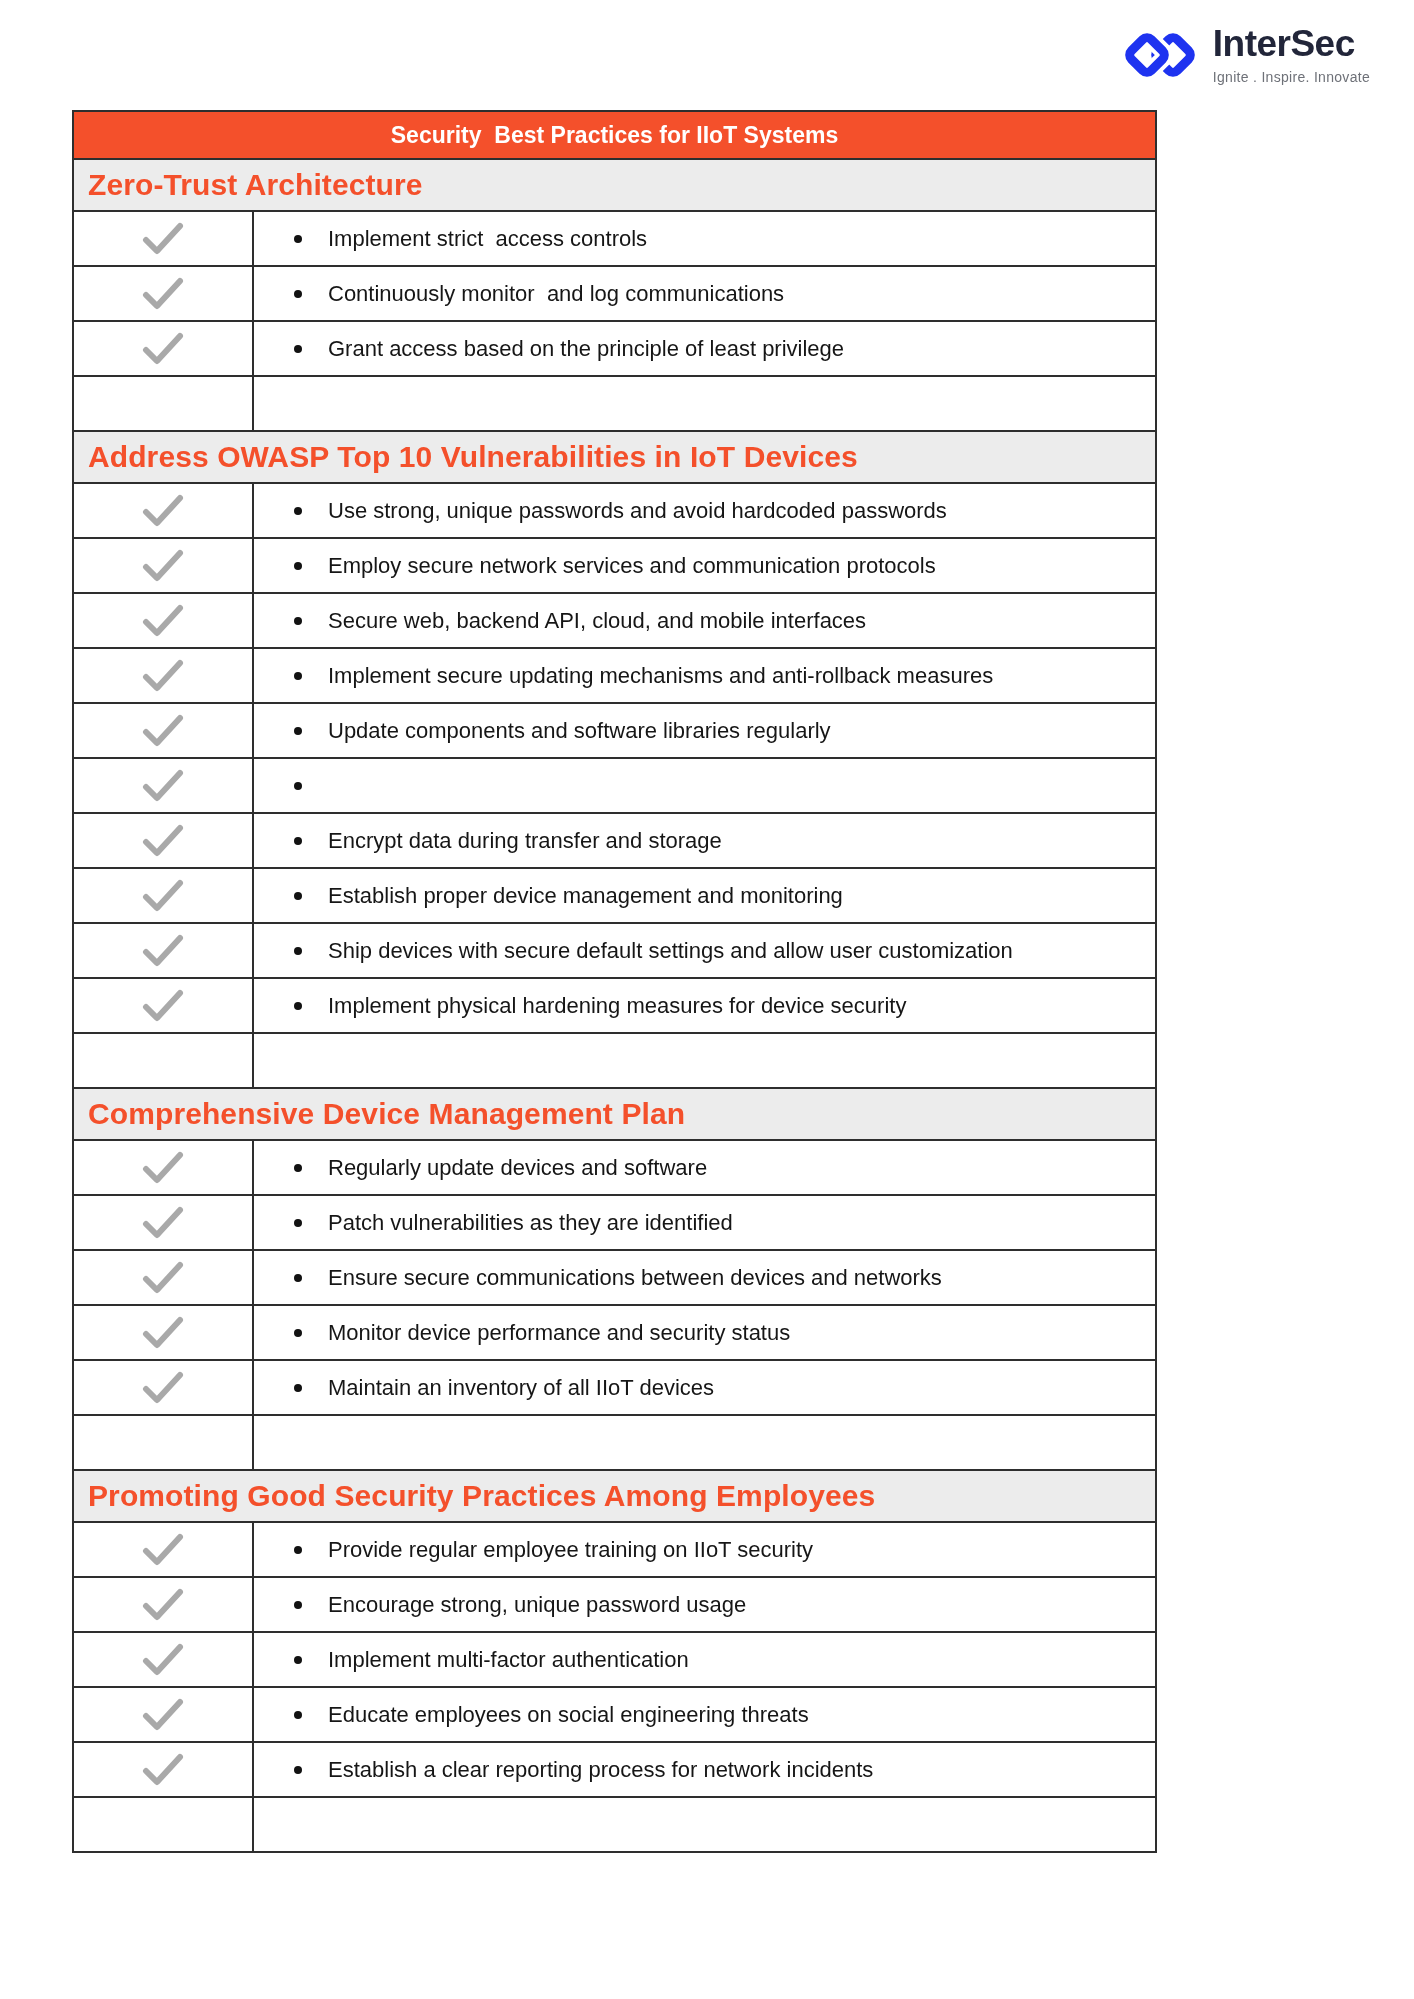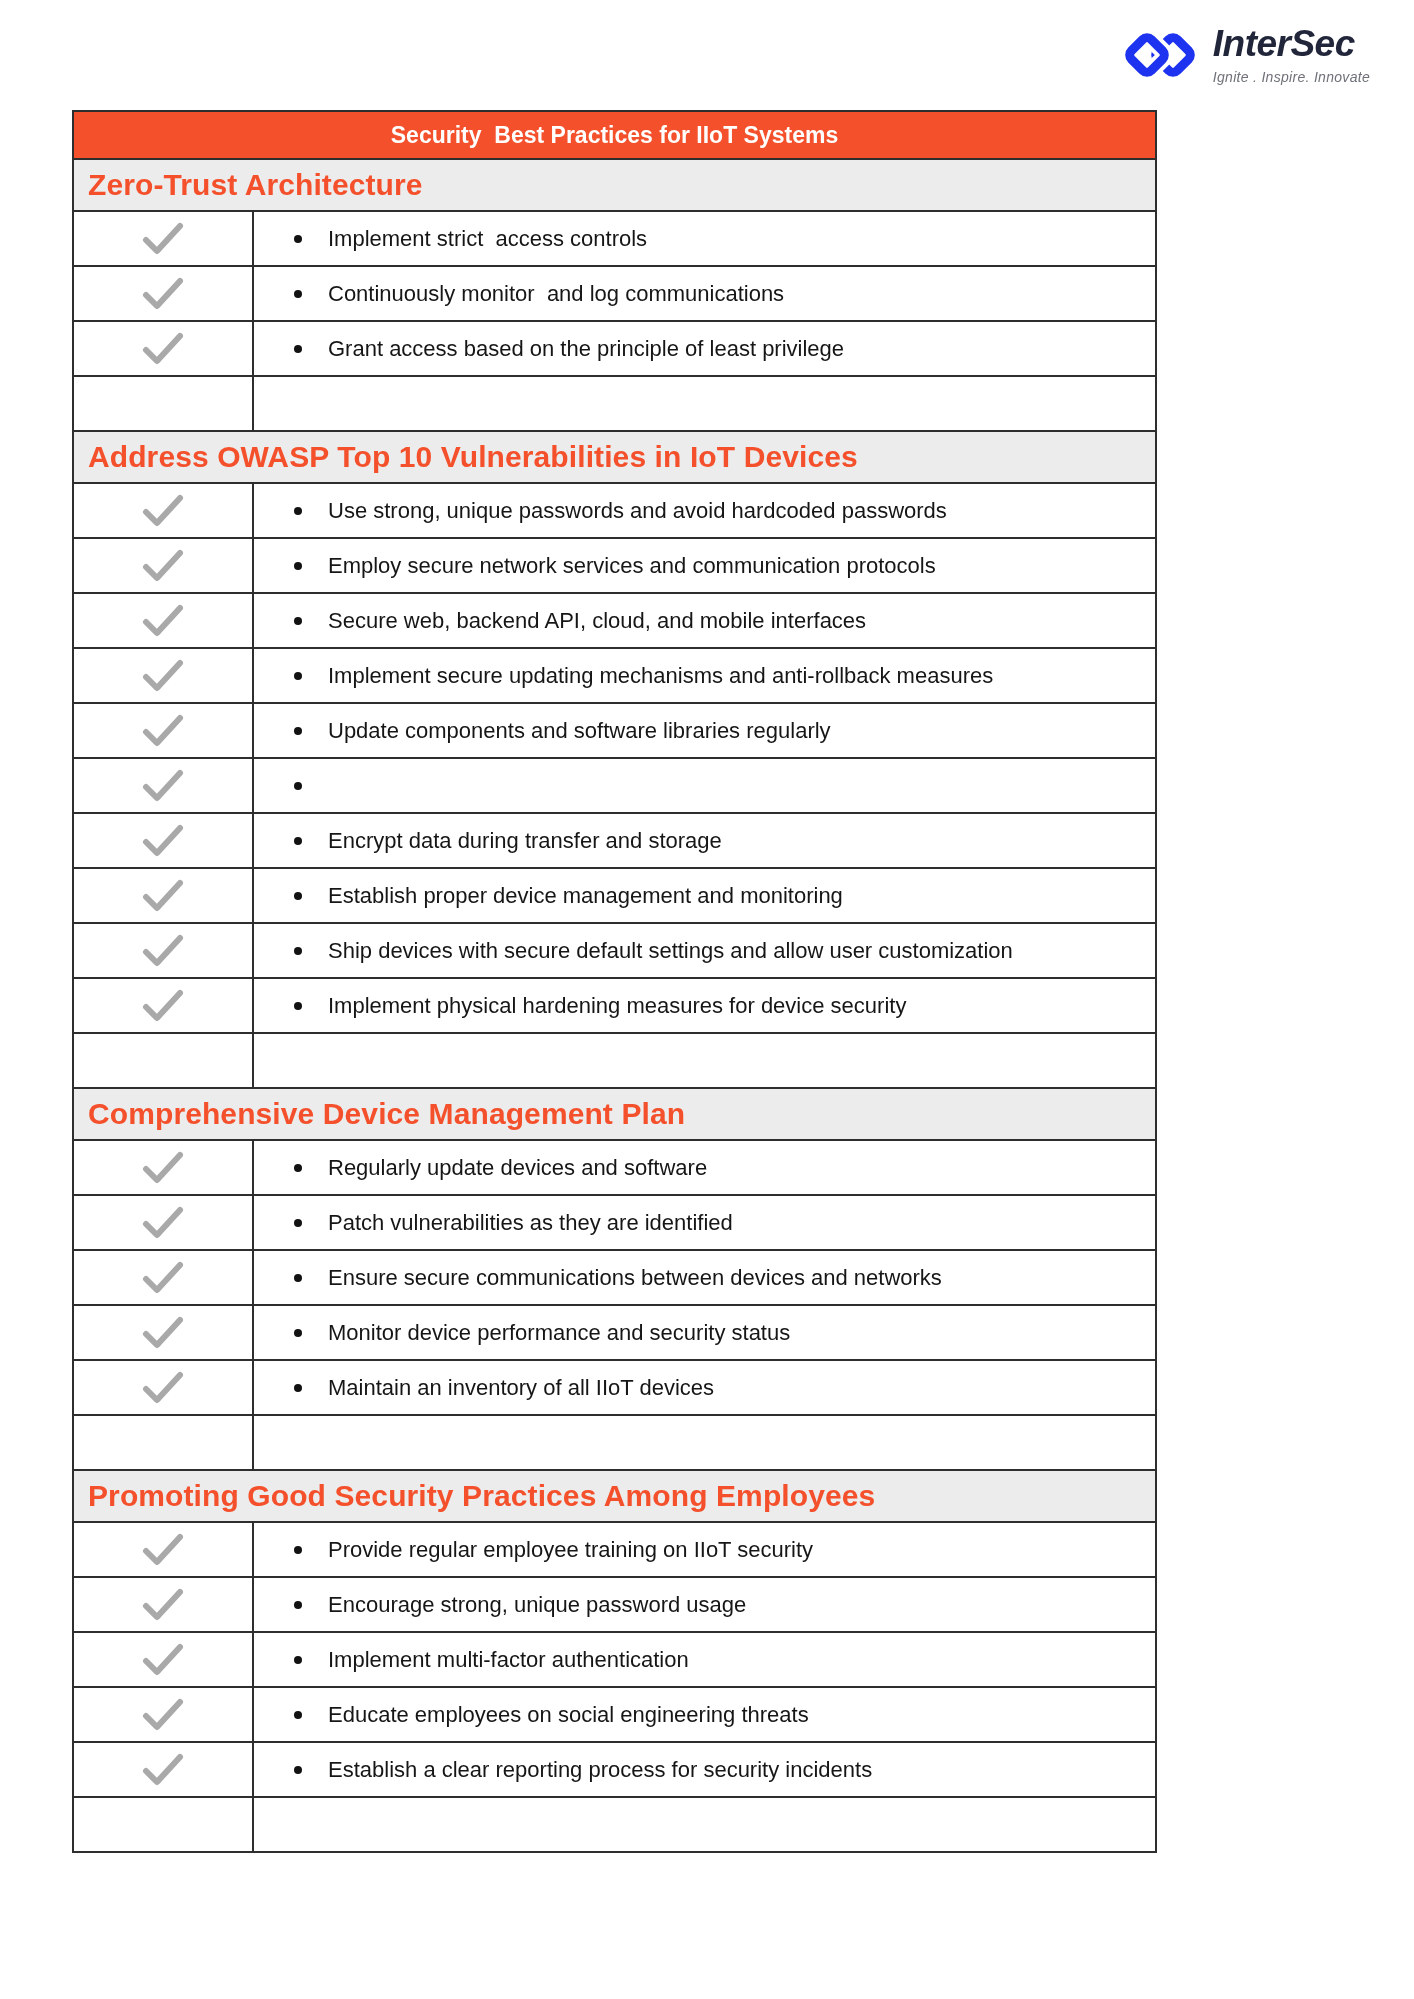--- a/index.html
+++ b/index.html
@@ -6,21 +6,21 @@
   html,body { margin:0; padding:0; }
   body {
     width:1414px; height:1999px;
     background:#ffffff;
     font-family:"Liberation Sans", sans-serif;
     position:relative;
     overflow:hidden;
   }
 
   
-  .logo { position:absolute; top:24px; right:44px; display:flex; align-items:center; gap:14px;font-style:italic; }
+  .logo { position:absolute; top:24px; right:44px; display:flex; align-items:center; gap:14px; }
   .logo-icon { flex:none; }
   .logo-text-block { display:flex; flex-direction:column; }
   .logo-name { font-size:37px; font-weight:700; color:var(--logo-text); letter-spacing:-0.5px; line-height:1.05; }
   .logo-tagline { font-size:14px; color:var(--logo-tagline); margin-top:6px; letter-spacing:0.3px; }
 
   
   .sheet {
     position:absolute; left:72px; top:110px; width:1085px;
     border:2px solid var(--border);
     background:#ffffff;
@@ -287,19 +287,19 @@
   </svg>
 </div>
       <div class="cell text-cell"><span class="bullet"></span><span class="item-text">Educate employees on social engineering threats</span></div>
     </div>
     <div class="row item-row">
       <div class="cell check-cell">
   <svg class="check-mark" width="44" height="34" viewBox="0 0 44 34">
     <polyline points="5,18 16,29 39,4" fill="none" stroke="var(--checkmark)" stroke-width="6" stroke-linecap="round" stroke-linejoin="round"></polyline>
   </svg>
 </div>
-      <div class="cell text-cell"><span class="bullet"></span><span class="item-text">Establish a clear reporting process for security incidents</span></div>
+      <div class="cell text-cell"><span class="bullet"></span><span class="item-text">Establish a clear reporting process for network incidents</span></div>
     </div>
     <div class="row item-row">
       <div class="cell check-cell"></div>
       <div class="cell text-cell"></div>
     </div>
   </div>
 
 </body></html>

